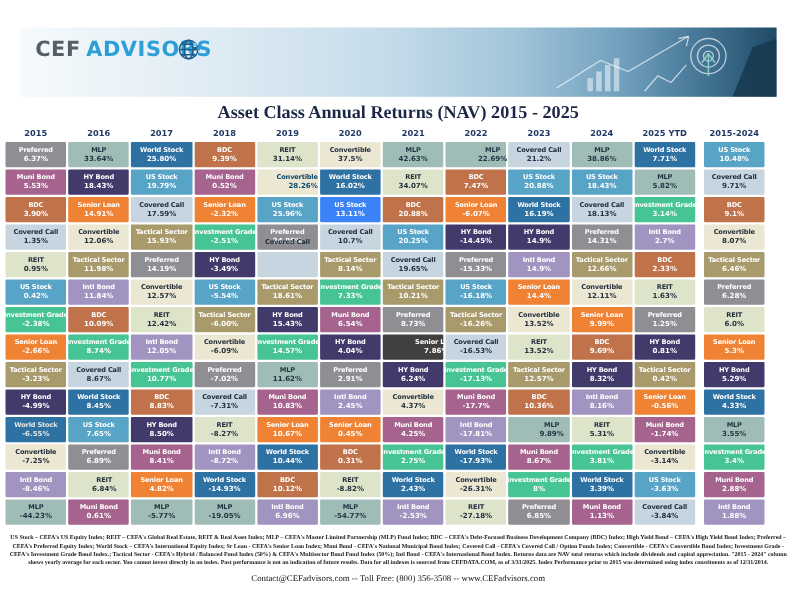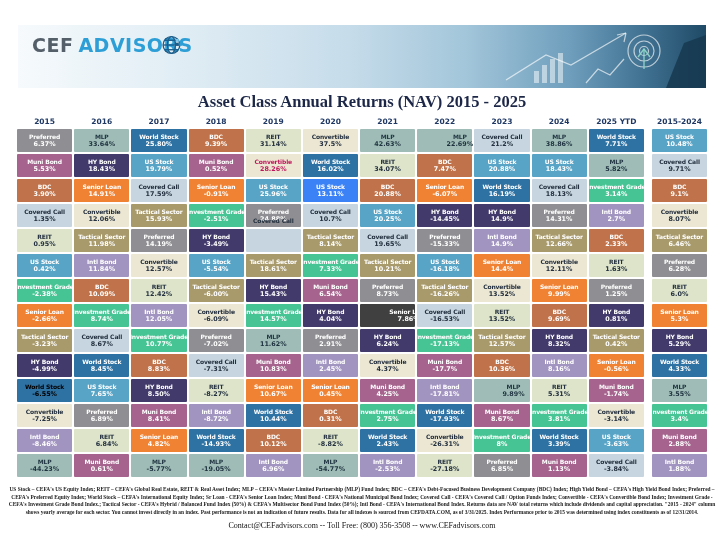--- a/index.html
+++ b/index.html
@@ -17,21 +17,21 @@
   .logo{position:absolute;left:14px;top:9px;display:flex;align-items:center;gap:9px;}
   .brand{font-size:19px;font-weight:bold;letter-spacing:.5px;white-space:nowrap;}
   .brand .cef{color:#545f6a;}
   .brand .adv{color:#2d9fd6;margin-left:5px;font-weight:600;}
   
   .title{
     position:absolute;top:92px;left:0;width:100%;text-align:center;
     font-family:"Liberation Serif", serif;font-weight:bold;font-size:16.5px;color:#1c2747;
   }
   
-  .table{position:absolute;left:17px;top:116px;width:690px;display:flex;gap:2px;}
+  .table{position:absolute;left:5px;top:116px;width:690px;display:flex;gap:2px;}
   .col{flex:1;display:flex;flex-direction:column;gap:2px;min-width:0;}
   .col.last{margin-left:6px;}
   .yh{height:11px;line-height:11px;text-align:center;font-size:7.5px;font-weight:bold;color:#1f3864;}
   .cell{
     height:23px;display:flex;flex-direction:column;align-items:center;justify-content:center;
     border-radius:1px;
   }
   .cell .a{font-size:6px;font-weight:bold;letter-spacing:-0.15px;white-space:nowrap;line-height:1.25;}
   .cell .v{font-size:6.4px;font-weight:bold;white-space:nowrap;line-height:1.25;}
   
@@ -128,21 +128,21 @@
         <div class="v">-2.66%</div>
       </div>
       <div class="cell" style="background: rgb(168, 154, 107); color: rgb(255, 255, 255);">
         <div class="a">Tactical Sector</div>
         <div class="v">-3.23%</div>
       </div>
       <div class="cell" style="background: rgb(67, 58, 108); color: rgb(255, 255, 255);">
         <div class="a">HY Bond</div>
         <div class="v">-4.99%</div>
       </div>
-      <div class="cell" style="background: rgb(46, 114, 164); color: #000000;">
+      <div class="cell" style="background: rgb(46, 114, 164); color: #e5e5e5;">
         <div class="a">World Stock</div>
         <div class="v">-6.55%</div>
       </div>
       <div class="cell" style="background: rgb(236, 231, 210); color: rgb(36, 48, 63);">
         <div class="a">Convertible</div>
         <div class="v">-7.25%</div>
       </div>
       <div class="cell" style="background: rgb(162, 148, 193); color: rgb(255, 255, 255);">
         <div class="a">Intl Bond</div>
         <div class="v">-8.46%</div>
@@ -275,21 +275,21 @@
       <div class="cell" style="background: rgb(192, 115, 74); color: rgb(255, 255, 255);">
         <div class="a">BDC</div>
         <div class="v">9.39%</div>
       </div>
       <div class="cell" style="background: rgb(165, 99, 141); color: rgb(255, 255, 255);">
         <div class="a">Muni Bond</div>
         <div class="v">0.52%</div>
       </div>
       <div class="cell" style="background: rgb(240, 130, 51); color: rgb(255, 255, 255);">
         <div class="a">Senior Loan</div>
-        <div class="v">-0.91%</div>
+        <div class="v">-2.32%</div>
       </div>
       <div class="cell" style="background: rgb(70, 196, 147); color: rgb(255, 255, 255);">
         <div class="a">Investment Grade</div>
         <div class="v">-2.51%</div>
       </div>
       <div class="cell" style="background: rgb(67, 58, 108); color: rgb(255, 255, 255);">
         <div class="a">HY Bond</div>
         <div class="v">-3.49%</div>
       </div>
       <div class="cell" style="background: rgb(88, 164, 198); color: rgb(255, 255, 255);">
@@ -328,21 +328,21 @@
         <div class="a">MLP</div>
         <div class="v">-19.05%</div>
       </div>
     </div>
     <div class="col">
       <div class="yh">2019</div>
       <div class="cell" style="background: rgb(221, 228, 202); color: rgb(36, 48, 63);">
         <div class="a">REIT</div>
         <div class="v">31.14%</div>
       </div>
-      <div class="cell" style="background: rgb(236, 231, 210); color: #be185d;">
+      <div class="cell" style="background: rgb(236, 231, 210); color: #0c4a6e; align-items: flex-end;">
         <div class="a">Convertible</div>
         <div class="v">28.26%</div>
       </div>
       <div class="cell" style="background: rgb(88, 164, 198); color: rgb(255, 255, 255);">
         <div class="a">US Stock</div>
         <div class="v">25.96%</div>
       </div>
       <div class="cell" style="background: rgb(143, 143, 147); color: rgb(255, 255, 255);">
         <div class="a">Preferred</div>
         <div class="v">24.88%</div>

